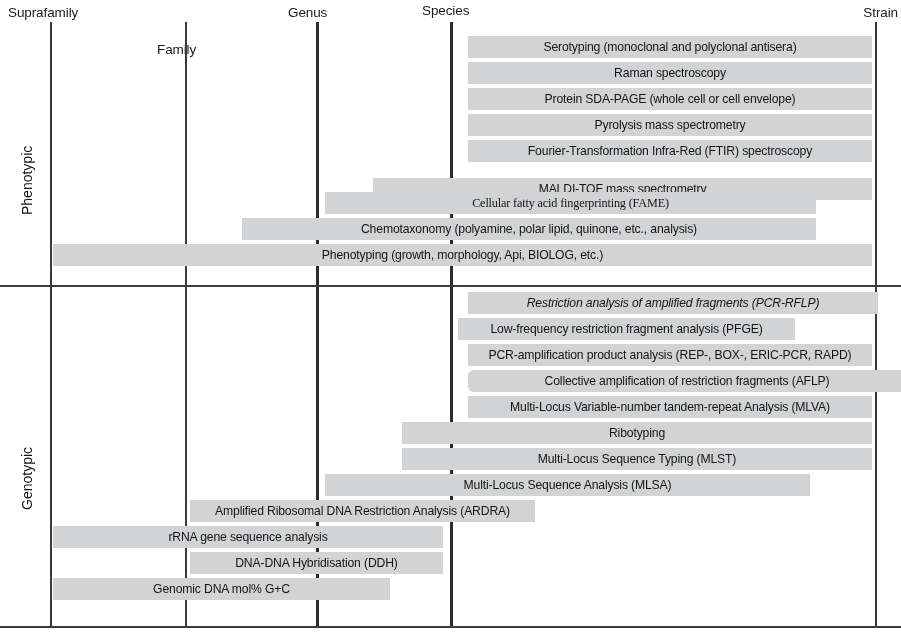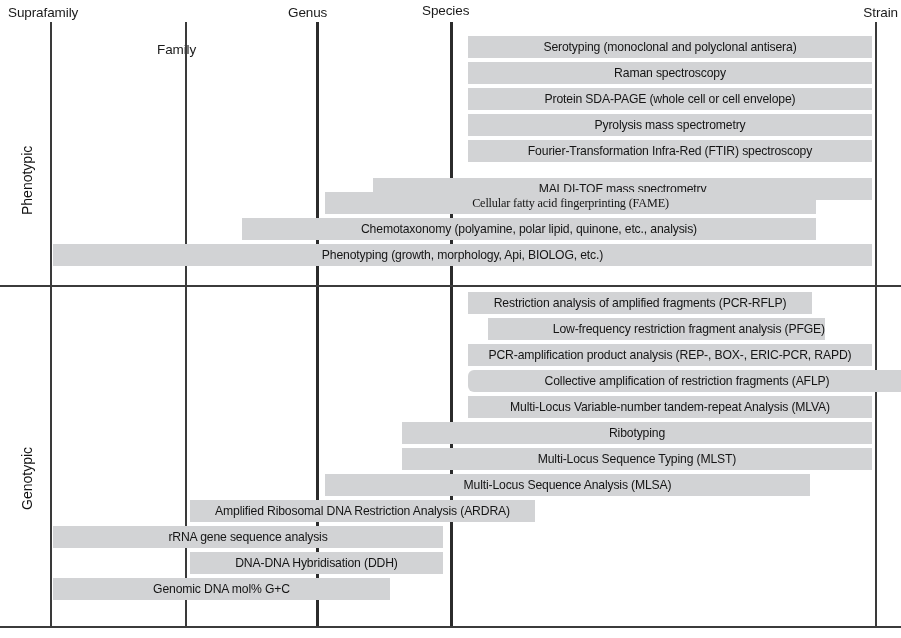--- a/index.html
+++ b/index.html
@@ -133,24 +133,24 @@
       </div>
       <div class="bar" style="left: 325px; width: 491px; top: 192px; font-family: Liberation Serif, serif;">
         <span class="bar-label">Cellular fatty acid fingerprinting (FAME)</span>
       </div>
       <div class="bar" style="left: 242px; width: 574px; top: 218px;">
         <span class="bar-label">Chemotaxonomy (polyamine, polar lipid, quinone, etc., analysis)</span>
       </div>
       <div class="bar" style="left: 53px; width: 819px; top: 244px;">
         <span class="bar-label">Phenotyping (growth, morphology, Api, BIOLOG, etc.)</span>
       </div>
-      <div class="bar" style="left: 468px; width: 344px; top: 292px;">
+      <div class="bar" style="left: 468px; width: 410px; top: 292px; font-style: italic;">
         <span class="bar-label">Restriction analysis of amplified fragments (PCR-RFLP)</span>
       </div>
-      <div class="bar" style="left: 488px; width: 337px; top: 318px; justify-content: flex-end;">
+      <div class="bar" style="left: 458px; width: 337px; top: 318px;">
         <span class="bar-label">Low-frequency restriction fragment analysis (PFGE)</span>
       </div>
       <div class="bar" style="left: 468px; width: 404px; top: 344px;">
         <span class="bar-label">PCR-amplification product analysis (REP-, BOX-, ERIC-PCR, RAPD)</span>
       </div>
       <div class="bar" style="left: 468px; width: 438px; top: 370px; border-radius: 6px;">
         <span class="bar-label">Collective amplification of restriction fragments (AFLP)</span>
       </div>
       <div class="bar" style="left: 468px; width: 404px; top: 396px;">
         <span class="bar-label">Multi-Locus Variable-number tandem-repeat Analysis (MLVA)</span>

